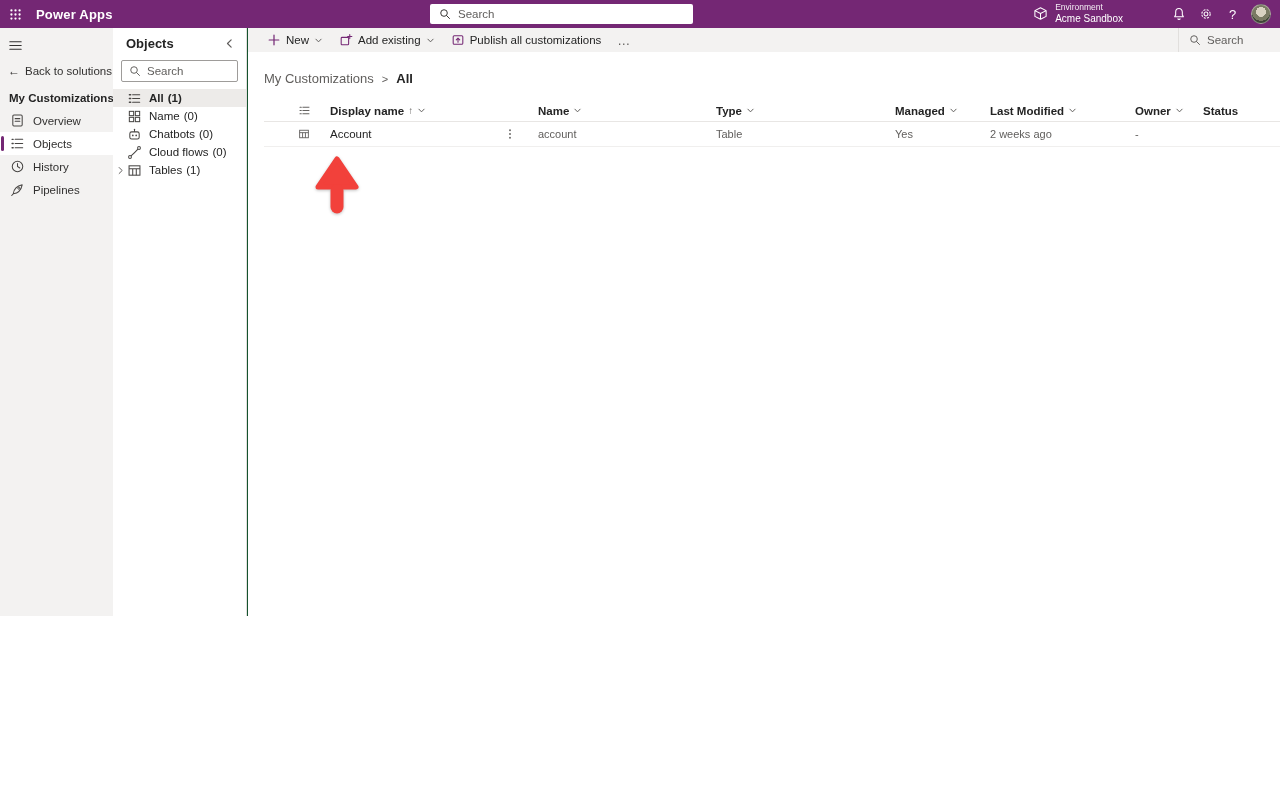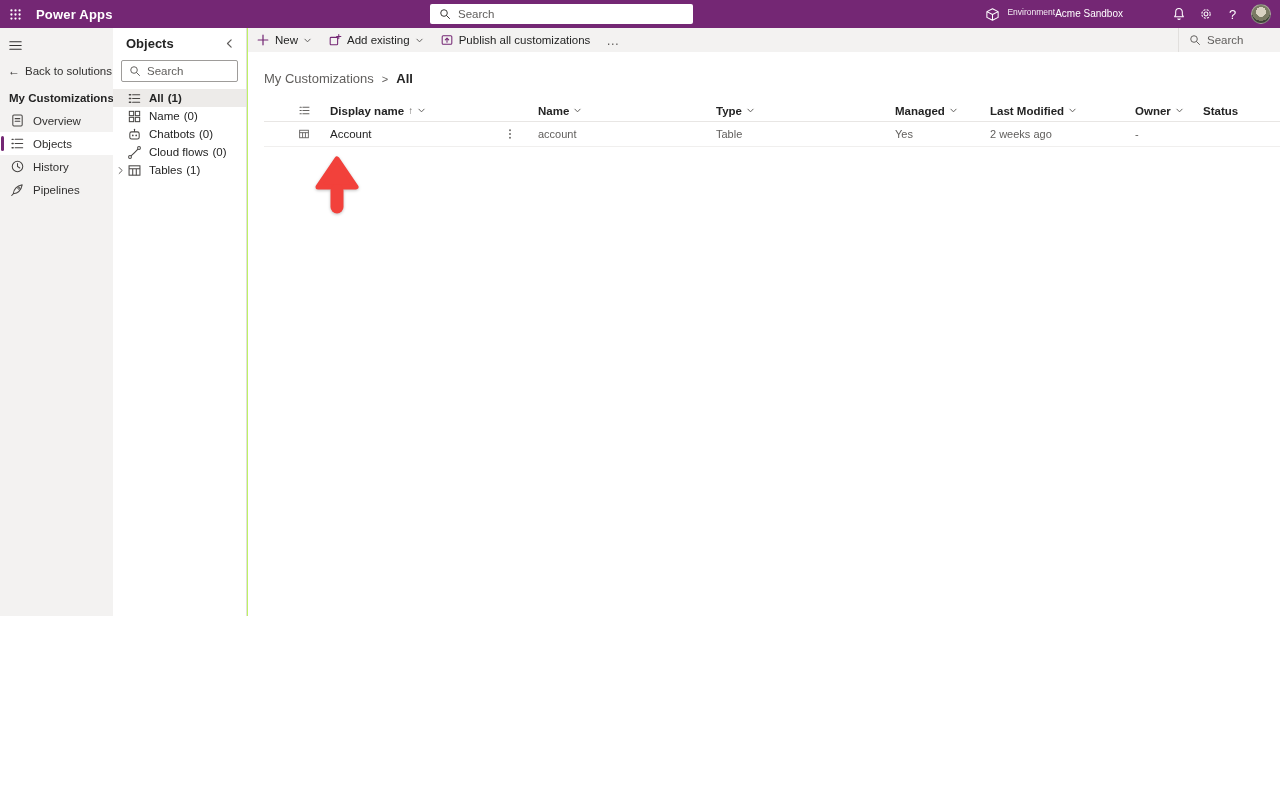--- a/index.html
+++ b/index.html
@@ -1,34 +1,34 @@
 <!DOCTYPE html>
 <html><head>
 <meta charset="utf-8">
 <style>
   * { margin:0; padding:0; box-sizing:border-box; }
   html,body { width:1280px; height:800px; }
   body { font-family:"Liberation Sans", sans-serif; background:#fff; overflow:hidden; }
-  .app { position:relative; width:1280px; height:616px; background:#bef264; }
+  .app { position:relative; width:1280px; height:616px; background:#14532d; }
 
   
   .top-header { position:absolute; left:0; top:0; width:1280px; height:28px;
     background:#742774; color:#fff; display:flex; align-items:center; z-index:5; }
   .waffle-btn { width:30px; height:28px; display:flex; align-items:center; justify-content:center; cursor:pointer; }
   .app-title { font-size:13px; font-weight:700; letter-spacing:.2px; margin-left:6px; white-space:nowrap; }
   .header-search { position:absolute; left:430px; top:4px; width:263px; height:20px;
     background:#fff; border-radius:2px; display:flex; align-items:center; padding-left:9px; gap:7px; color:#605e5c; }
   .header-search svg { width:12px; height:12px; color:#323130; flex:none; }
   .header-search input { border:none; outline:none; background:transparent; font-size:11.5px;
     color:#323130; width:200px; font-family:"Liberation Sans",sans-serif; }
   .header-search input::placeholder { color:#605e5c; }
   .header-right { position:absolute; right:0; top:0; height:28px; display:flex; align-items:center; }
   .env-block { display:flex; align-items:center; gap:7px; padding-right:42px; cursor:pointer; }
   .env-block svg { width:15px; height:15px; }
-  .env-text { display:flex; line-height:1.15; }
+  .env-text { display:flex; flex-direction:column; line-height:1.15; }
   .env-label { font-size:8.5px; opacity:.92; }
   .env-name { font-size:10px; }
   .hdr-icon-btn { width:27px; height:28px; display:flex; align-items:center; justify-content:center; cursor:pointer; }
   .hdr-icon-btn svg { width:14px; height:14px; }
   .help-glyph { font-size:13px; font-weight:400; }
   .avatar { width:20px; height:20px; border-radius:50%; margin:0 9px 0 5px; cursor:pointer;
     background:radial-gradient(circle at 50% 38%, #d9d2c2 0 34%, #7a7a64 35% 62%, #3f4438 63% 100%);
     border:1px solid rgba(255,255,255,.35); }
 
   
@@ -62,21 +62,21 @@
   .tree { margin-top:2px; }
   .tree-item { height:18px; display:flex; align-items:center; font-size:11.5px; color:#242424; cursor:pointer; }
   .tree-item.selected { background:#edebe9; font-weight:700; }
   .tree-chev { width:14px; display:flex; justify-content:center; flex:none; }
   .tree-chev svg { width:9px; height:9px; color:#605e5c; }
   .tree-icon { width:15px; height:15px; color:#484644; margin-right:7px; flex:none; }
   .tree-count { margin-left:4px; }
 
   
   .toolbar { position:absolute; left:248px; right:0; top:28px; height:24px; background:#f3f2f1;
-    display:flex; align-items:center; }
+    display:flex; align-items:center; padding-left:11px; }
   .tb-btn { display:flex; align-items:center; gap:5px; height:24px; padding:0 8px;
     font-size:11.5px; color:#242424; cursor:pointer; white-space:nowrap; }
   .tb-btn .tb-ic { width:14px; height:14px; color:#742774; flex:none; }
   .tb-btn .chev { width:9px; height:9px; color:#605e5c; }
   .tb-more { font-size:13px; color:#605e5c; letter-spacing:1px; padding:0 8px; cursor:pointer; }
   .tb-search { position:absolute; right:0; top:0; width:102px; height:24px; display:flex; align-items:center;
     gap:6px; padding-left:10px; border-left:1px solid #e1dfdd; cursor:text; }
   .tb-search svg { width:12px; height:12px; color:#605e5c; flex:none; }
   .tb-search input { border:none; outline:none; background:transparent; width:70px;
     font-size:11.5px; color:#323130; font-family:"Liberation Sans",sans-serif; }

